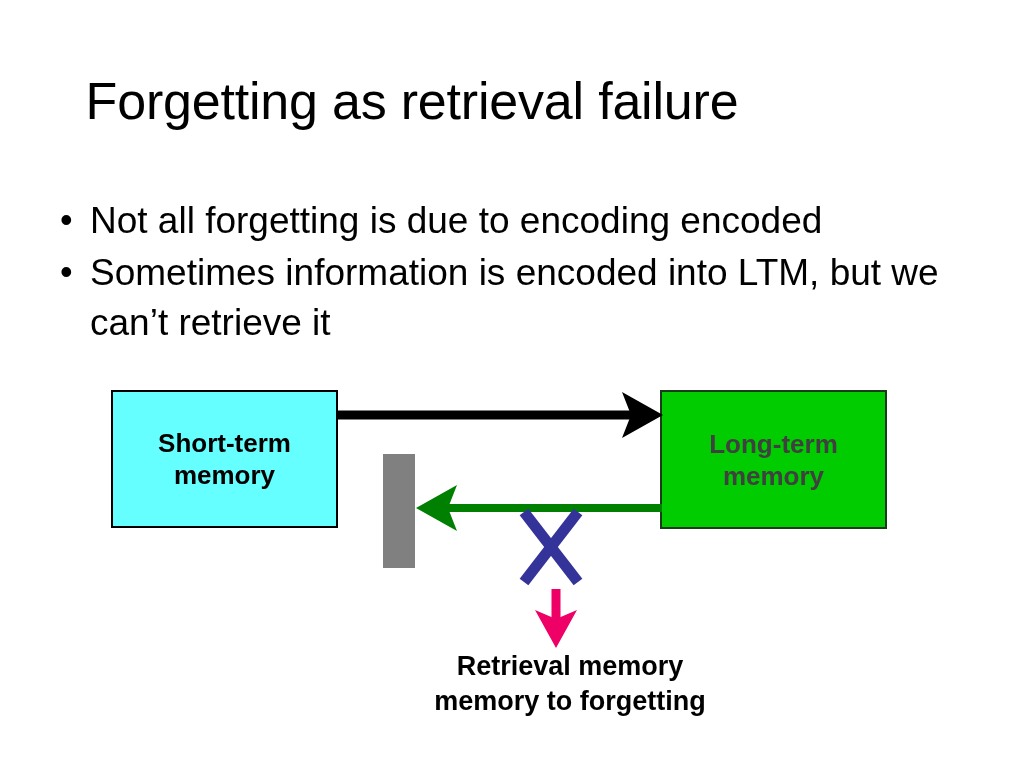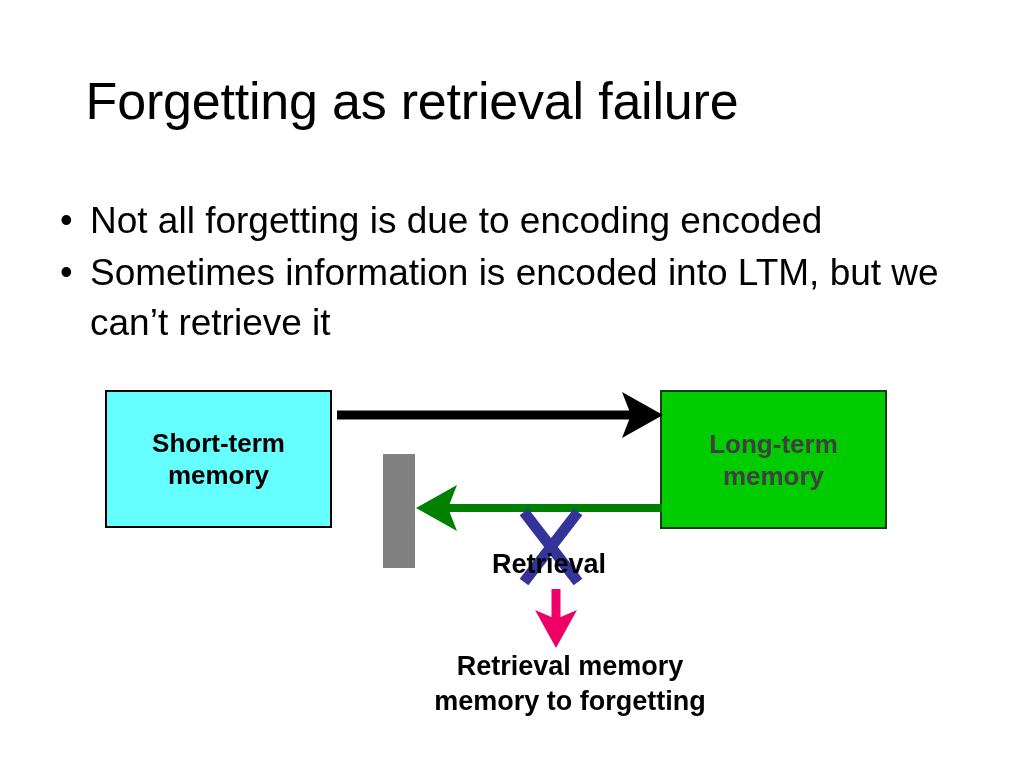--- a/index.html
+++ b/index.html
@@ -84,21 +84,21 @@
     align-items: center;
     justify-content: center;
     text-align: center;
     font-weight: bold;
     font-size: 26px;
     line-height: 32px;
     box-sizing: border-box;
   }
 
   #stm-box {
-    left: 105px;
+    left: 111px;
     top: 390px;
     width: 227px;
     height: 138px;
     background: #66FFFF;
     border: 2px solid #000000;
     color: #000000;
   }
 
   #ltm-box {
     left: 660px;
@@ -207,21 +207,20 @@
         <line x1="524" y1="512" x2="578" y2="582" stroke="#333399" stroke-width="11"></line>
         <line x1="578" y1="512" x2="524" y2="582" stroke="#333399" stroke-width="11"></line>
       </g>
 
       <g>
         <line x1="556" y1="589" x2="556" y2="624" stroke="#EE0066" stroke-width="9"></line>
         <polygon points="556,648 535,610 556,619 577,610" fill="#EE0066"></polygon>
       </g>
     </svg>
 
-    <div id="retrieval-label">Retrieval</div>
 
     <div id="failure-label">
       <span class="line1">Retrieval memory</span>
       <span class="line2">memory to forgetting</span>
     </div>
 
   </div>
 </div>
 
 </body></html>

